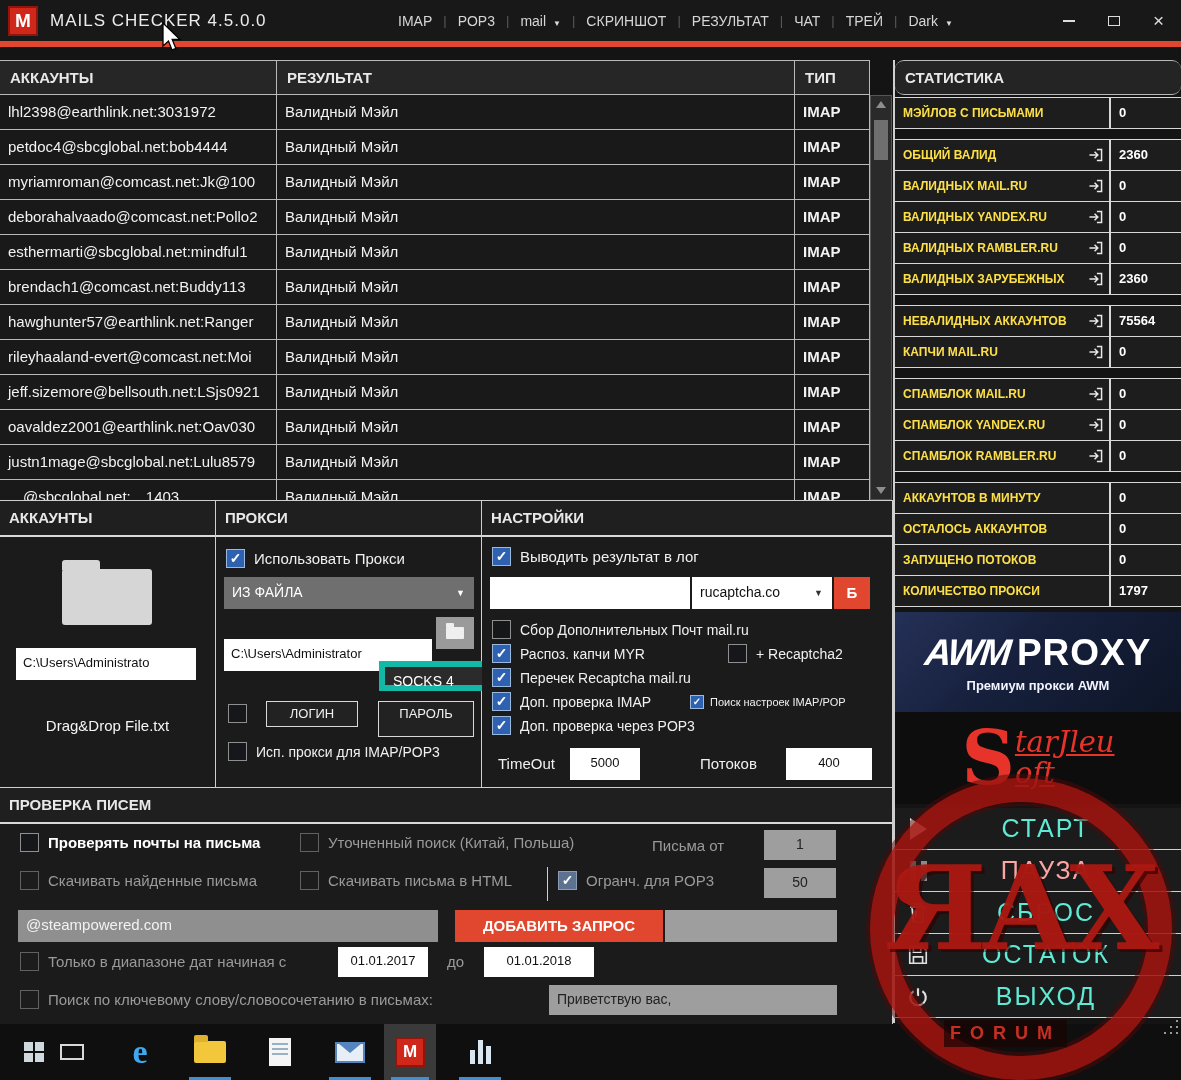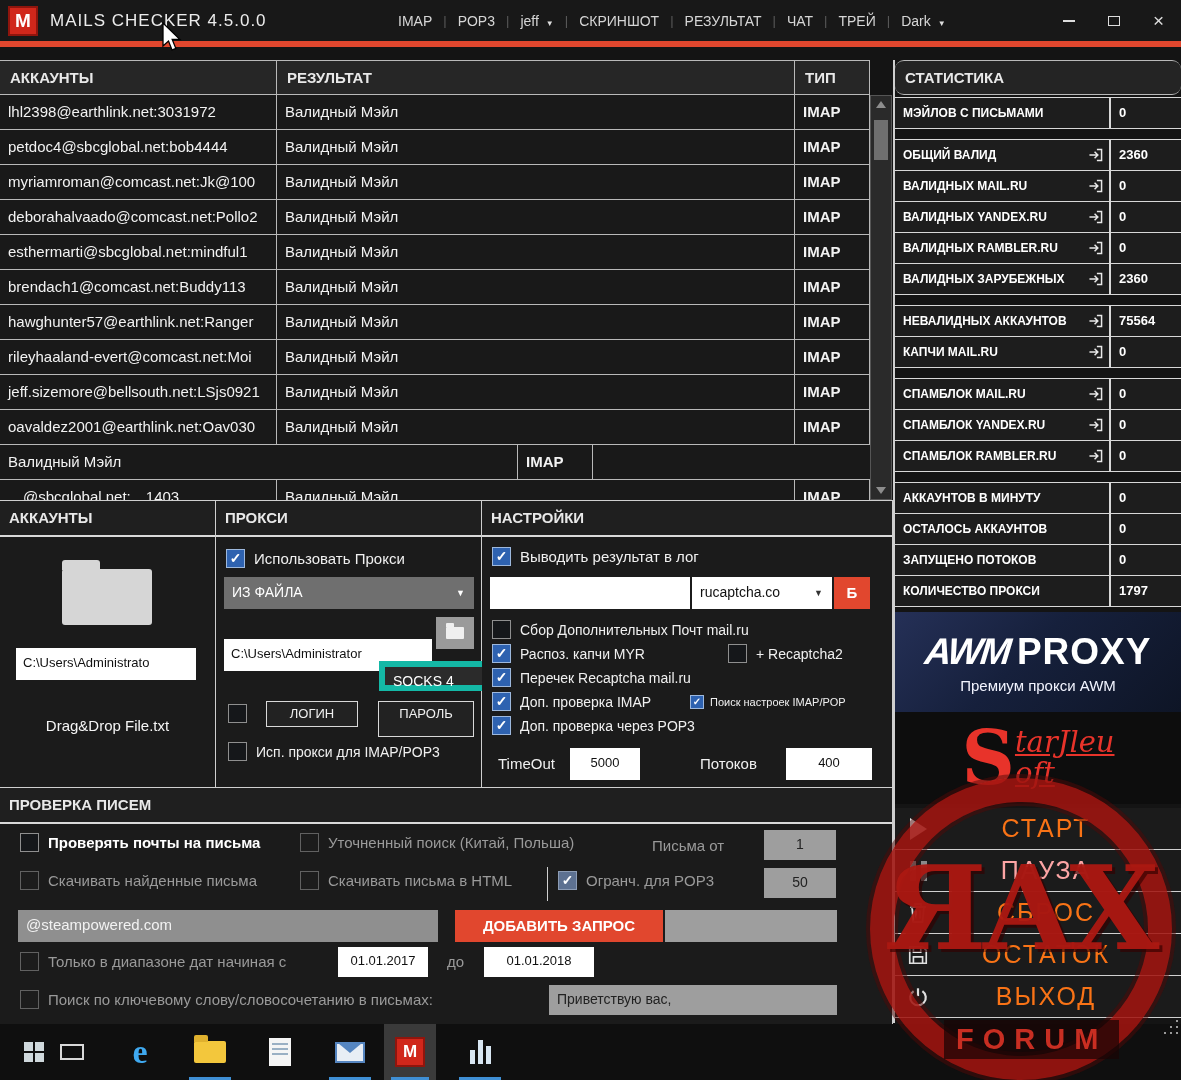--- a/index.html
+++ b/index.html
@@ -38,36 +38,36 @@
   .sarr-up { top:5px; border-bottom:7px solid #8d8d8d; }
   .sarr-down { bottom:5px; border-top:7px solid #8d8d8d; }
   .sthumb { position:absolute; left:3px; top:24px; width:14px; height:40px; background:#6f6f6f; }
   .divider-v { position:absolute; left:893px; top:60px; width:2px; height:963px; background:#cfcfcf; z-index:4; }
   
   .stats { position:absolute; left:895px; top:60px; width:286px; }
   .stats-title { height:35px; line-height:33px; font-weight:bold; font-size:15px; padding-left:10px; background:#242424; border-top:1px solid #b9b9b9; border-bottom:1px solid #b9b9b9;border-radius:9px; }
   #stats-body { margin-top:2px; }
   .sgroup { border-top:1px solid #d8d8d8; margin-bottom:10px; }
   .srow2 { display:flex; height:31px; background:#1d1d1d; border-bottom:1px solid #d8d8d8; }
-  .slabel { flex:1; display:flex; align-items:center; padding-left:8px; font-size:12px; font-weight:bold; color:#ffffff; overflow:hidden; white-space:nowrap; }
+  .slabel { flex:1; display:flex; align-items:center; padding-left:8px; font-size:12px; font-weight:bold; color:#fde047; overflow:hidden; white-space:nowrap; }
   .exp { margin-left:auto; margin-right:6px; display:flex; align-items:center; }
   .sval { width:72px; flex:none; border-left:2px solid #d8d8d8; font-size:13px; font-weight:bold; line-height:30px; padding-left:8px; color:#fff; }
   
   .awm { position:absolute; left:895px; top:612px; width:286px; height:100px; background:linear-gradient(135deg,#253057 0%, #16203c 45%, #0e1526 100%); display:flex; flex-direction:column; align-items:center; justify-content:center; gap:4px; }
   .awm-l1 { font-size:37px; font-weight:bold; color:#fff; letter-spacing:1px; white-space:nowrap; }
   .awm-mark { font-style:italic; letter-spacing:-2px; transform:skewX(-6deg); display:inline-block; margin-right:8px; }
-  .awm-l2 { font-size:15px; font-weight:normal; color:#f2f4ff; }
+  .awm-l2 { font-size:13px; font-weight:bold; color:#f2f4ff; }
   .softlogo { position:absolute; left:895px; top:712px; width:286px; height:92px; background:#0d0d0d; display:flex; align-items:center; justify-content:center; color:#e8332a; font-family:"DejaVu Serif", serif; }
   .big-s { font-size:74px; line-height:70px; font-weight:bold; }
   .soft-col { display:flex; flex-direction:column; font-size:29px; line-height:31px; font-style:italic;text-decoration:underline; }
   
   #controls { position:absolute; left:895px; top:808px; width:286px; }
   .ctrl { height:42px; border-bottom:1px solid #d0d0d0; background:#1b1b1b; display:flex; align-items:center; }
   .cicon { width:46px; display:flex; align-items:center; justify-content:center; flex:none; }
-  .clabel { flex:1; text-align:center; font-size:25px; letter-spacing:2px; color:#f97316; padding-right:30px; }
+  .clabel { flex:1; text-align:center; font-size:25px; letter-spacing:2px; color:#5eead4; padding-right:30px; }
   .ctrl.dim .clabel { color:#fca5a5; }
   .i-play { width:0; height:0; border-left:17px solid #e8e8e8; border-top:11px solid transparent; border-bottom:11px solid transparent; }
   .i-pause { display:flex; gap:5px; }
   .i-pause i { display:block; width:6px; height:20px; background:#8a8a8a; }
   
   .panel { position:absolute; background:#1b1b1b; border-top:1px solid #cfcfcf; border-right:1px solid #cfcfcf; }
   .phead { height:36px; line-height:34px; font-weight:bold; font-size:15px; padding-left:9px; background:#1f1f1f; border-bottom:2px solid #d9d9d9; }
   .pbody { position:relative; }
   .p-accounts { left:0; top:500px; width:216px; height:287px; }
   .p-proxy    { left:216px; top:500px; width:266px; height:287px; }
@@ -122,40 +122,40 @@
   .tmail::after { content:""; position:absolute; left:1px; top:-1px; width:0; height:0; border-left:12px solid transparent; border-right:12px solid transparent; border-top:10px solid #5585c0; }
   .tm-tile { width:30px; height:30px; background:#d0271b; border:2px solid #8f150d; color:#fff; font-weight:bold; font-size:17px; display:flex; align-items:center; justify-content:center; }
   .tcell.active { background:#3a3a3a; }
   .tbars { display:flex; align-items:flex-end; gap:3px; }
   .tbars i { display:block; width:5px; background:#d8e6f2; }
   
   .wm { position:absolute; left:848px; top:778px; width:345px; height:302px; z-index:60; pointer-events:none; }
   .wm-ring { position:absolute; left:22px; top:0; width:302px; height:302px; border:24px solid rgba(160,21,16,0.88); border-radius:50%;
              box-shadow: 0 0 0 4px rgba(80,10,8,0.5), inset 0 0 0 4px rgba(80,10,8,0.5); }
   .wm-letters { position:absolute; left:-14px; top:62px; width:370px; text-align:center; font-family:"DejaVu Serif", serif; font-weight:bold; font-size:116px; letter-spacing:-6px; color:rgba(172,24,18,0.95); text-shadow:3px 3px 0 rgba(50,0,0,0.65); }
-  .wm-forum { position:absolute; left:96px; top:242px; font-size:29px; font-weight:bold; letter-spacing:9px; color:rgba(210,48,36,0.95); background:rgba(25,4,4,0.72); padding:3px 12px; }
+  .wm-forum { position:absolute; left:96px; top:242px; font-size:18px; font-weight:bold; letter-spacing:9px; color:rgba(210,48,36,0.95); background:rgba(25,4,4,0.72); padding:3px 6px; }
   .grip { position:absolute; right:3px; bottom:58px; width:2px; height:2px; background:#999; z-index:65;
           box-shadow:-6px 6px #999, 0 6px #999, -12px 12px #999, -6px 12px #999, 0 12px #999; }
 </style>
 </head>
 <body>
 
 <div id="app">
 
   <div class="titlebar">
     <div class="logo">
         <span>M</span>
       </div>
     <div class="app-title">MAILS CHECKER 4.5.0.0</div>
     <div class="menu">
       <span class="mi">IMAP</span>
       <span class="sep">|</span>
       <span class="mi">POP3</span>
       <span class="sep">|</span>
-      <span class="mi dd"><span>jeff</span><span class="arr">▼</span></span>
+      <span class="mi dd"><span>mail</span><span class="arr">▼</span></span>
       <span class="sep">|</span>
       <span class="mi">СКРИНШОТ</span>
       <span class="sep">|</span>
       <span class="mi">РЕЗУЛЬТАТ</span>
       <span class="sep">|</span>
       <span class="mi">ЧАТ</span>
       <span class="sep">|</span>
       <span class="mi">ТРЕЙ</span>
       <span class="sep">|</span>
       <span class="mi dd"><span>Dark</span><span class="arr">▼</span></span>
@@ -227,20 +227,21 @@
         <div class="td c-acc">jeff.sizemore@bellsouth.net:LSjs0921</div>
         <div class="td c-res">Валидный Мэйл</div>
         <div class="td c-type">IMAP</div>
       </div>
       <div class="trow">
         <div class="td c-acc">oavaldez2001@earthlink.net:Oav030</div>
         <div class="td c-res">Валидный Мэйл</div>
         <div class="td c-type">IMAP</div>
       </div>
       <div class="trow">
+        <div class="td c-acc">justn1mage@sbcglobal.net:Lulu8579</div>
         <div class="td c-res">Валидный Мэйл</div>
         <div class="td c-type">IMAP</div>
       </div>
       <div class="trow">
         <div class="td c-acc">…@sbcglobal.net:…1403</div>
         <div class="td c-res">Валидный Мэйл</div>
         <div class="td c-type">IMAP</div>
       </div>
     </div>
   <div class="vscroll">

